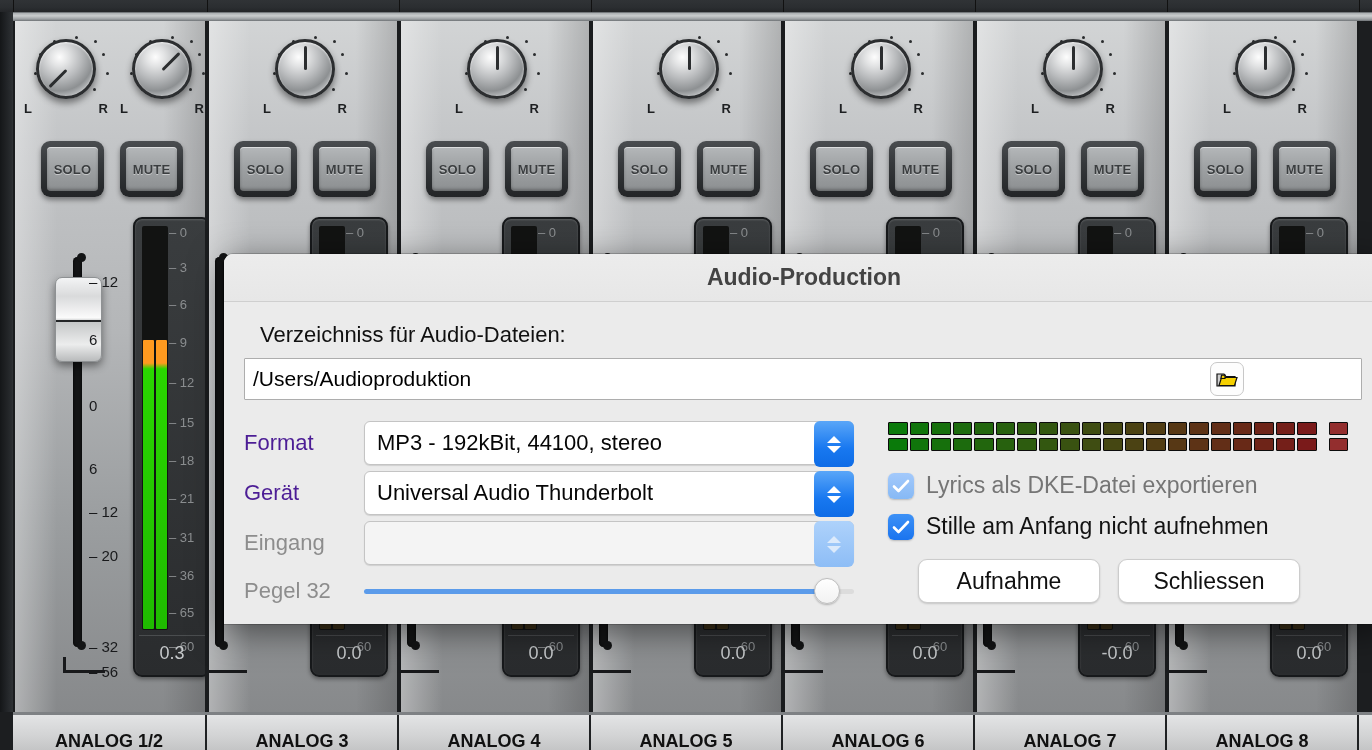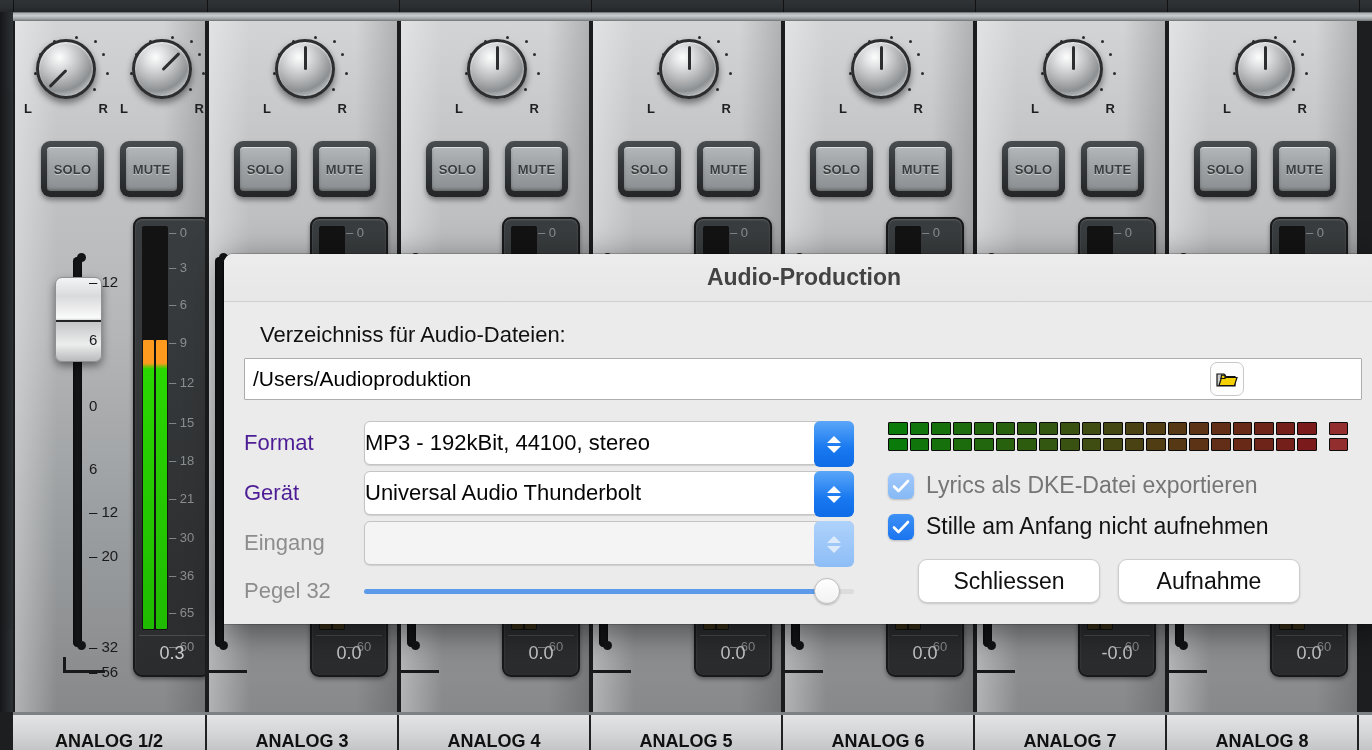--- a/index.html
+++ b/index.html
@@ -205,21 +205,21 @@
   .col-left { width: 620px; }
   .col-right { flex: 1; padding-left: 24px; }
 
   .form-row { display: flex; align-items: center; height: 50px; }
   .form-row .lbl { width: 120px; font-size: 22px; color: #4c1d95; }
   .form-row.disabled .lbl { color: #8d8d8d; }
 
   .select {
     position: relative; width: 490px; height: 44px;
     background: #fff; border: 1px solid #c4c4c4; border-radius: 6px;
-    display: flex; align-items: center; 
+    display: flex; align-items: center; padding-left: 12px;
     font-size: 22px; color: #060606;
     box-shadow: 0 1px 1px rgba(0,0,0,.12);
   }
   .select.disabled { background: #f4f4f4; color: #9a9a9a; }
   .stepper {
     position: absolute; right: -1px; top: -1px; width: 40px; height: 46px;
     border-radius: 6px;
     background: linear-gradient(180deg,#5aa6f8 0%,#1878f0 60%,#0e6ce6 100%);
     display: flex; flex-direction: column; align-items: center; justify-content: center;
     gap: 3px;
@@ -377,21 +377,21 @@
             </div>
             <div class="scale">
               <div style="top: 2px;">–  0</div>
               <div style="top: 37px;">–  3</div>
               <div style="top: 74px;">–  6</div>
               <div style="top: 112px;">–  9</div>
               <div style="top: 152px;">–  12</div>
               <div style="top: 192px;">–  15</div>
               <div style="top: 230px;">–  18</div>
               <div style="top: 268px;">–  21</div>
-              <div style="top: 307px;">–  30</div>
+              <div style="top: 307px;">–  31</div>
               <div style="top: 345px;">–  36</div>
               <div style="top: 382px;">–  65</div>
               <div style="top: 416px;">–  60</div>
             </div>
             <div class="readout">0.3</div>
           </div>
         </div>
         <div class="strip" style="left: 194px; width: 192px;">
           <div class="inner-shade"></div>
           <div class="knob-row">
@@ -869,21 +869,21 @@
           <div class="check-row">
             <span class="cbox">
               <svg width="18" height="14" viewBox="0 0 18 14" aria-hidden="true">
                 <polyline points="2,7.5 6.5,12 16,2" fill="none" stroke="#fff" stroke-width="2.6" stroke-linecap="round" stroke-linejoin="round"></polyline>
               </svg>
             </span>
             <span class="check-label">Stille am Anfang nicht aufnehmen</span>
           </div>
 
           <div class="btn-bar">
+            <div class="pill-btn">Aufnahme</div>
             <div class="pill-btn">Schliessen</div>
-            <div class="pill-btn">Aufnahme</div>
           </div>
 
         </div>
       </div>
     </div>
   </div>
 </div>
 
 </body></html>

